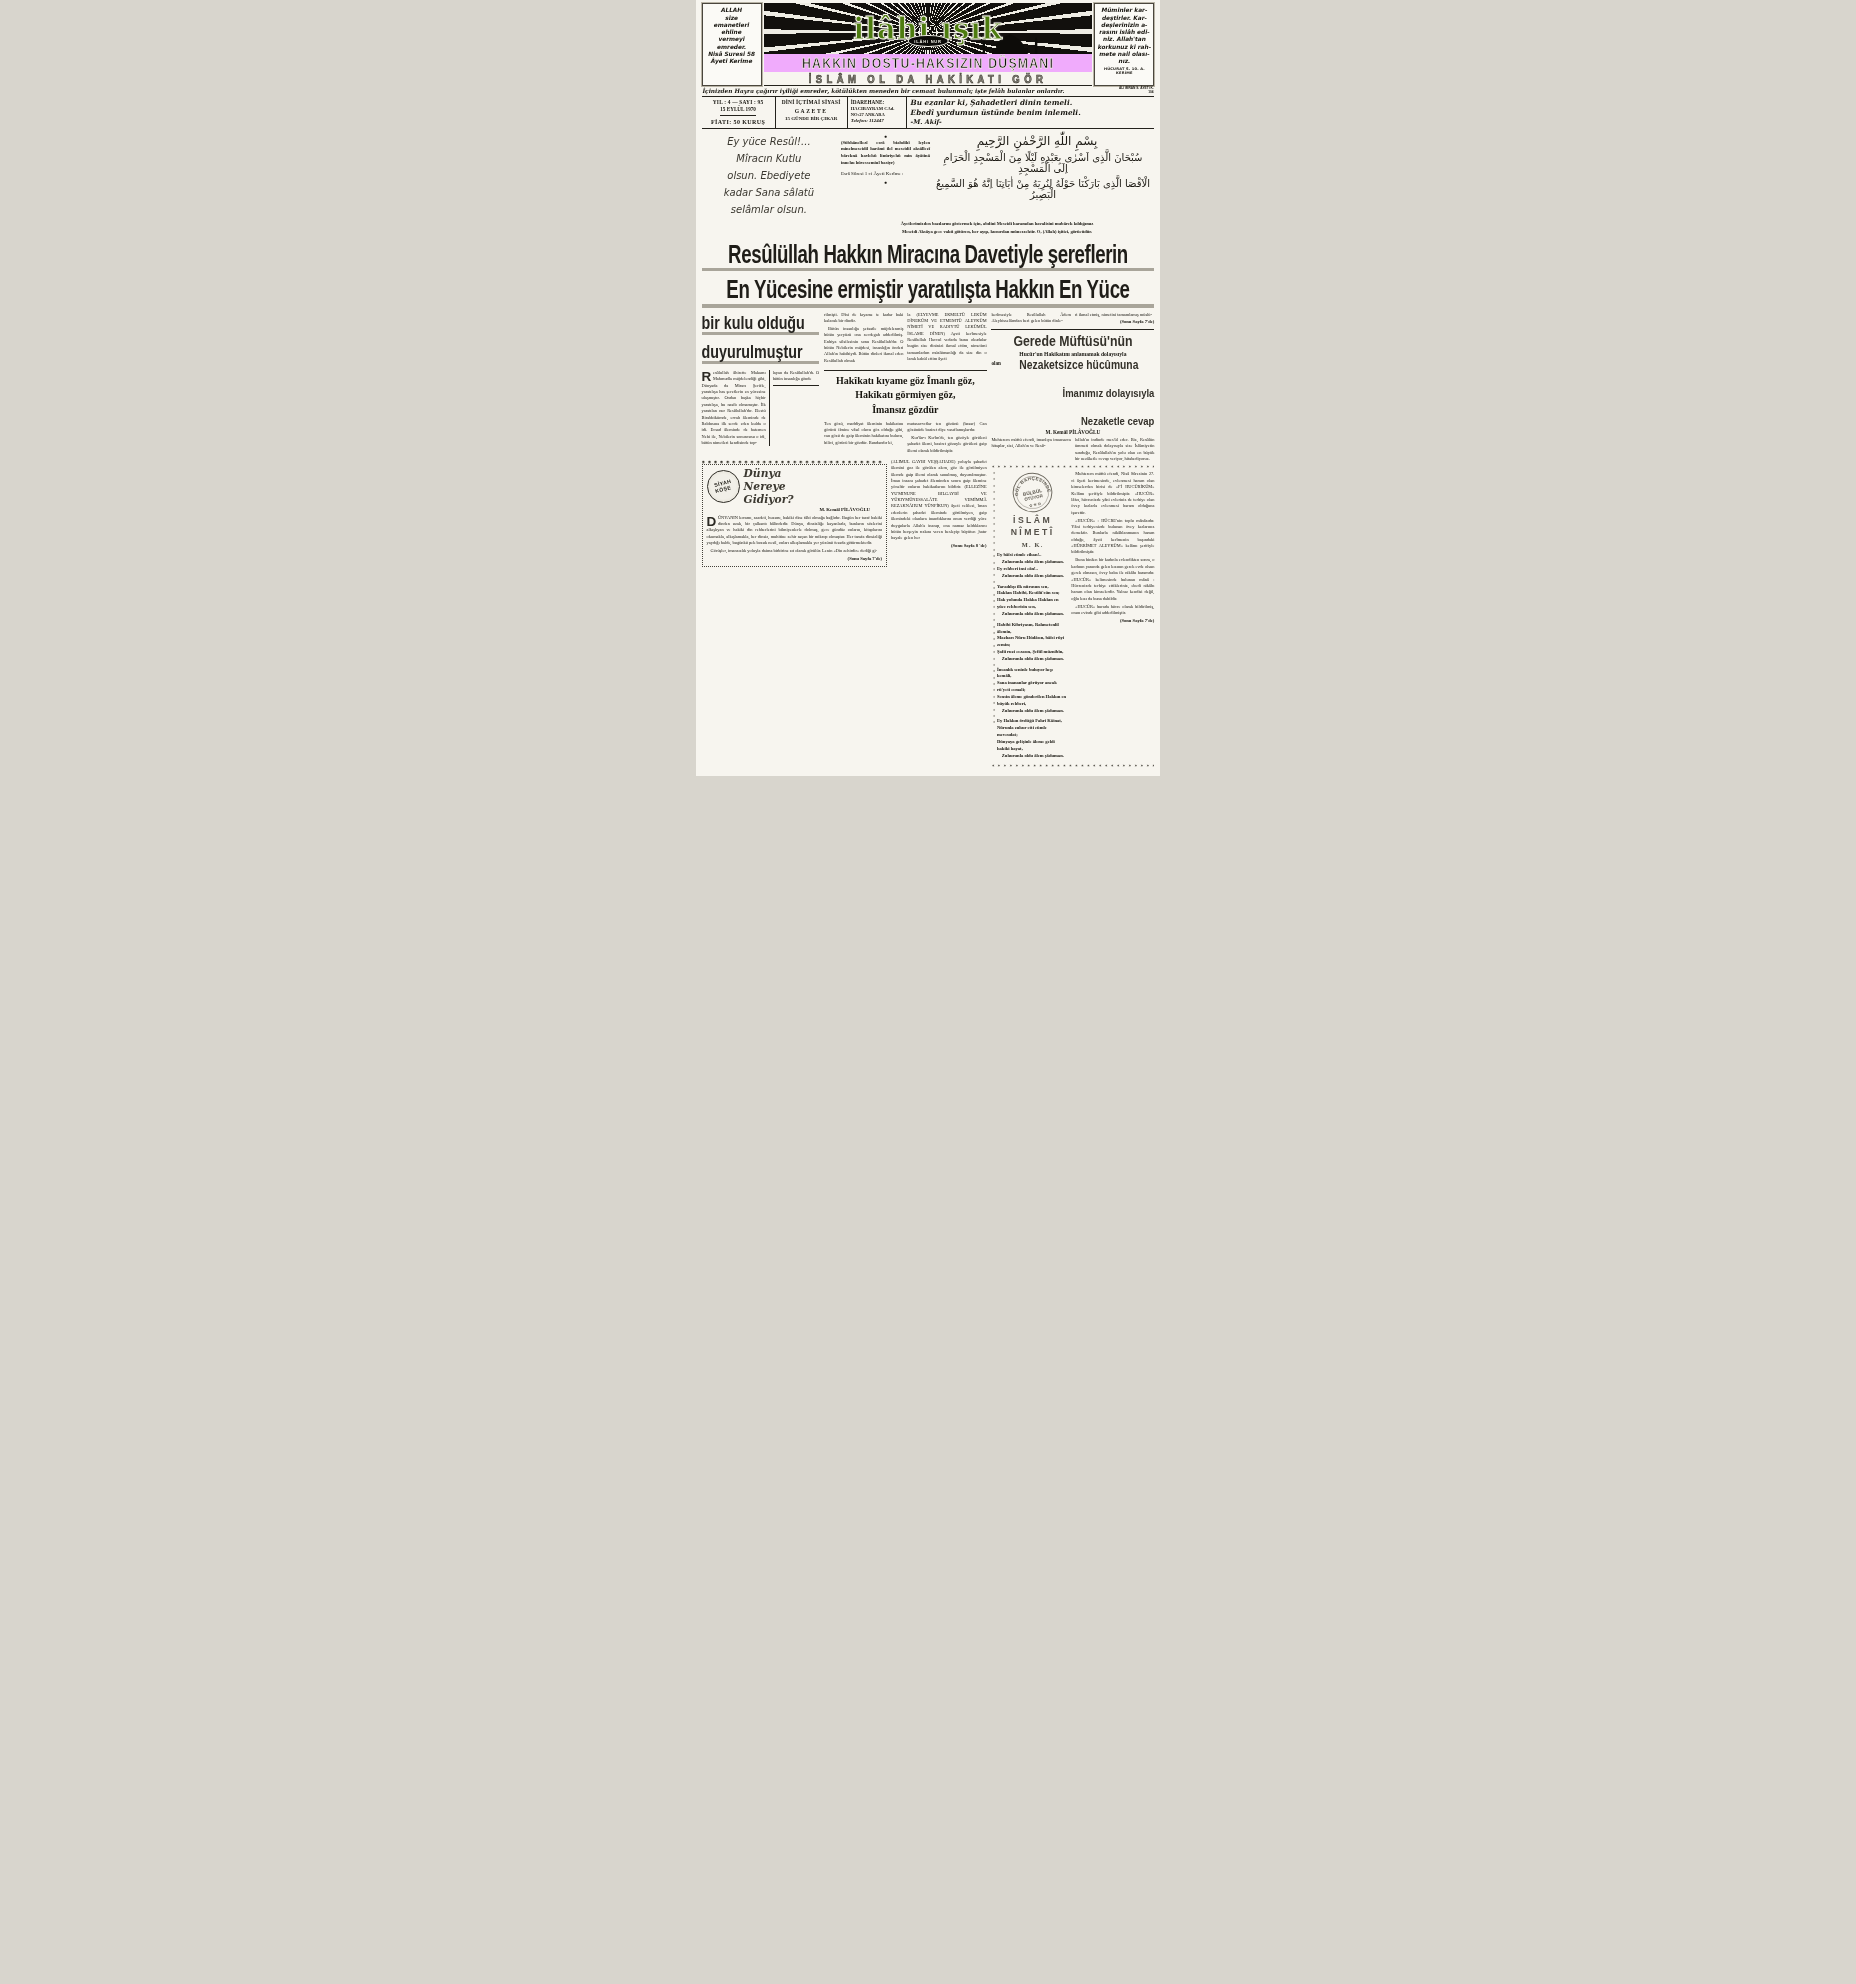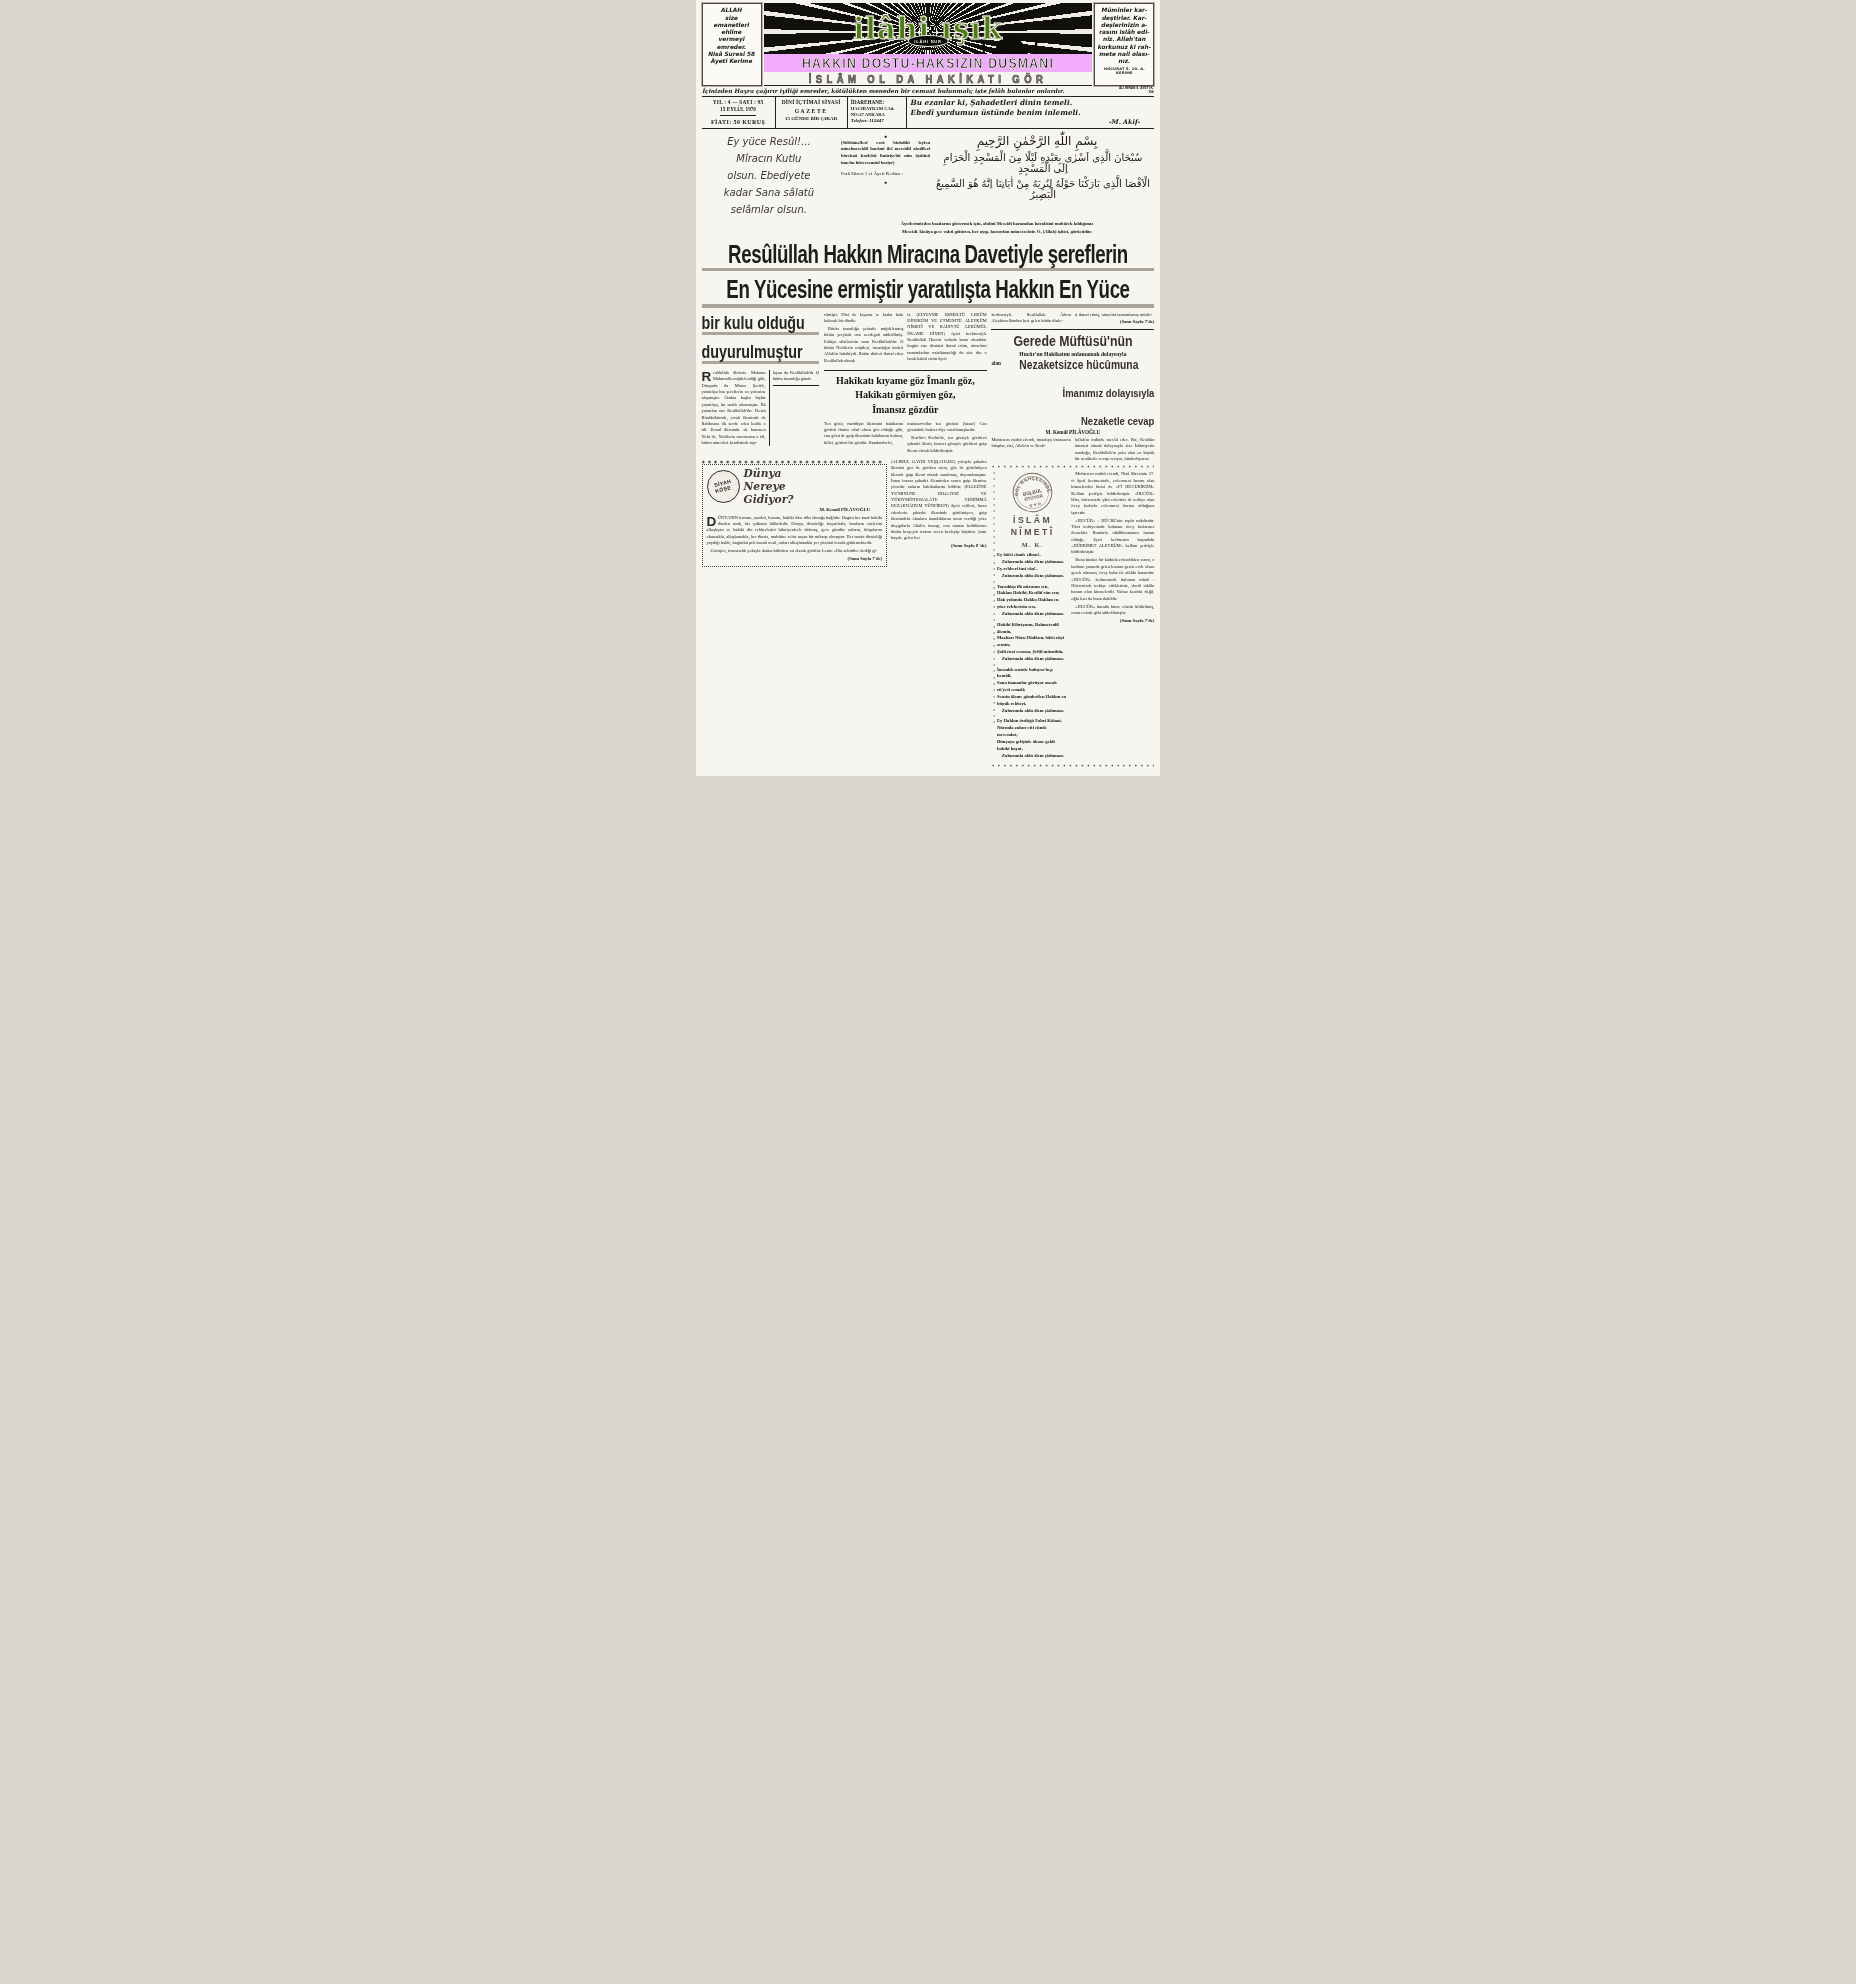--- a/index.html
+++ b/index.html
@@ -55,21 +55,21 @@
   .info-type .l1{font-size:5.4px;letter-spacing:0.2px;}
   .info-type .l2{font-size:5.6px;margin:2.4px 0;letter-spacing:1.6px;}
   .info-type .l3{font-size:5px;}
   .info-office{width:59px;text-align:left;}
   .info-office .l1{font-size:5.2px;}
   .info-office .l2,.info-office .l3{font-size:4.6px;margin-top:0.8px;}
   .info-office .l4{font-size:5px;font-style:italic;margin-top:1.2px;}
   .info-quote{flex:1;border-right:none;text-align:left;padding:1.6px 4px;}
   .quote-line{font-family:"DejaVu Serif",serif;font-style:italic;font-weight:bold;font-size:7.3px;
      line-height:1.35;}
-  .quote-attr{text-align:right;font-family:"DejaVu Serif",serif;font-style:italic;font-weight:bold;
+  .quote-attr{text-align:left;font-family:"DejaVu Serif",serif;font-style:italic;font-weight:bold;
      font-size:6.4px;padding-right:10.3px;}
 
   
   .mirac{display:flex;gap:5.6px;padding:4px 0.8px 0.8px;}
   .greeting{width:133px;text-align:center;font-family:"DejaVu Sans",sans-serif;
      font-style:italic;font-size:10px;color:#3a372f;line-height:1.7;}
   .translit{width:89px;text-align:center;}
   .translit .dot{font-size:5.2px;}
   .translit p{margin:0.8px 0;font-weight:bold;font-size:4.6px;text-align:justify;line-height:1.5;}
   .translit .src{font-size:5px;margin:3.2px 0 0.8px;text-align:left;line-height:1.5;}

